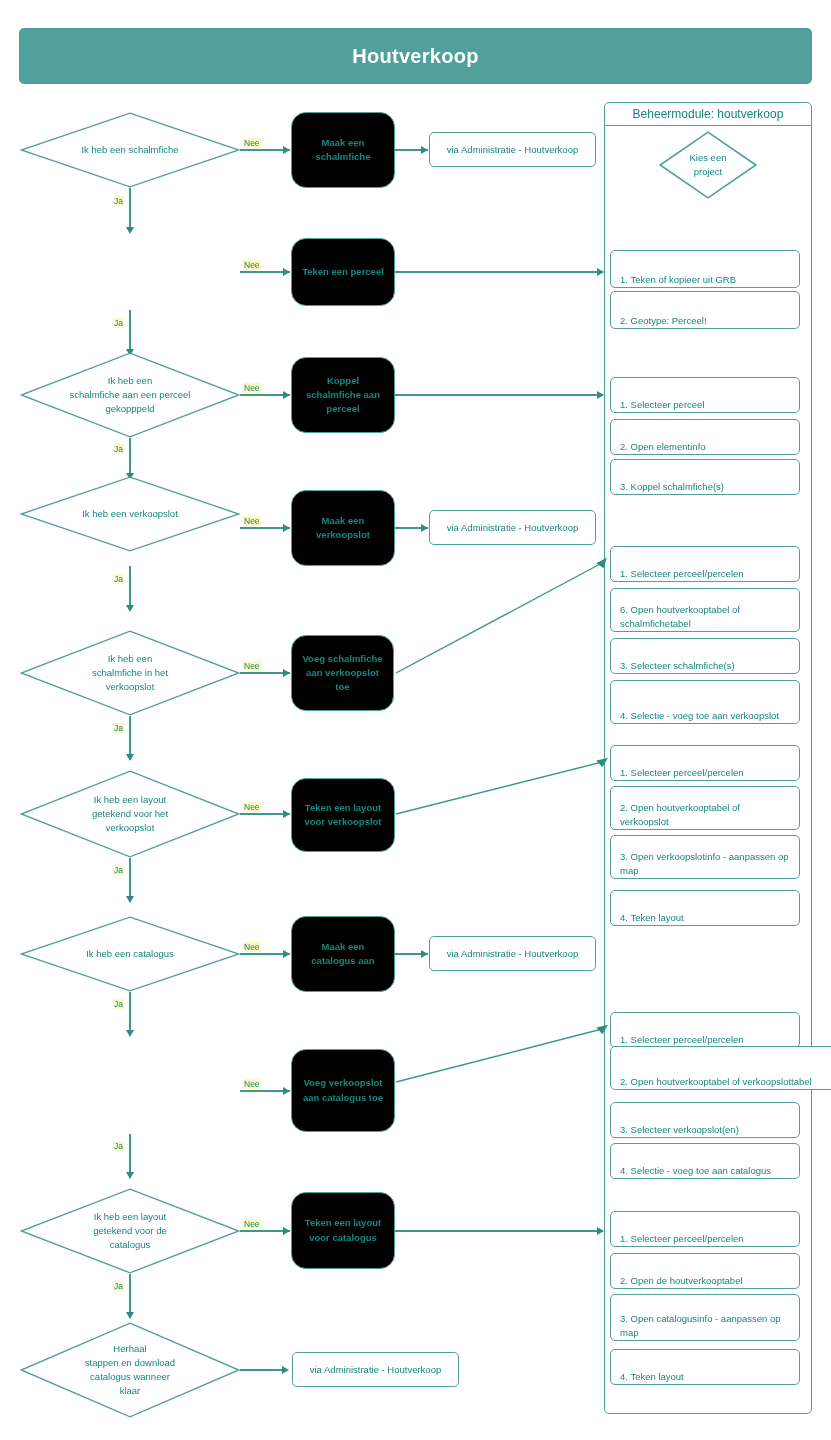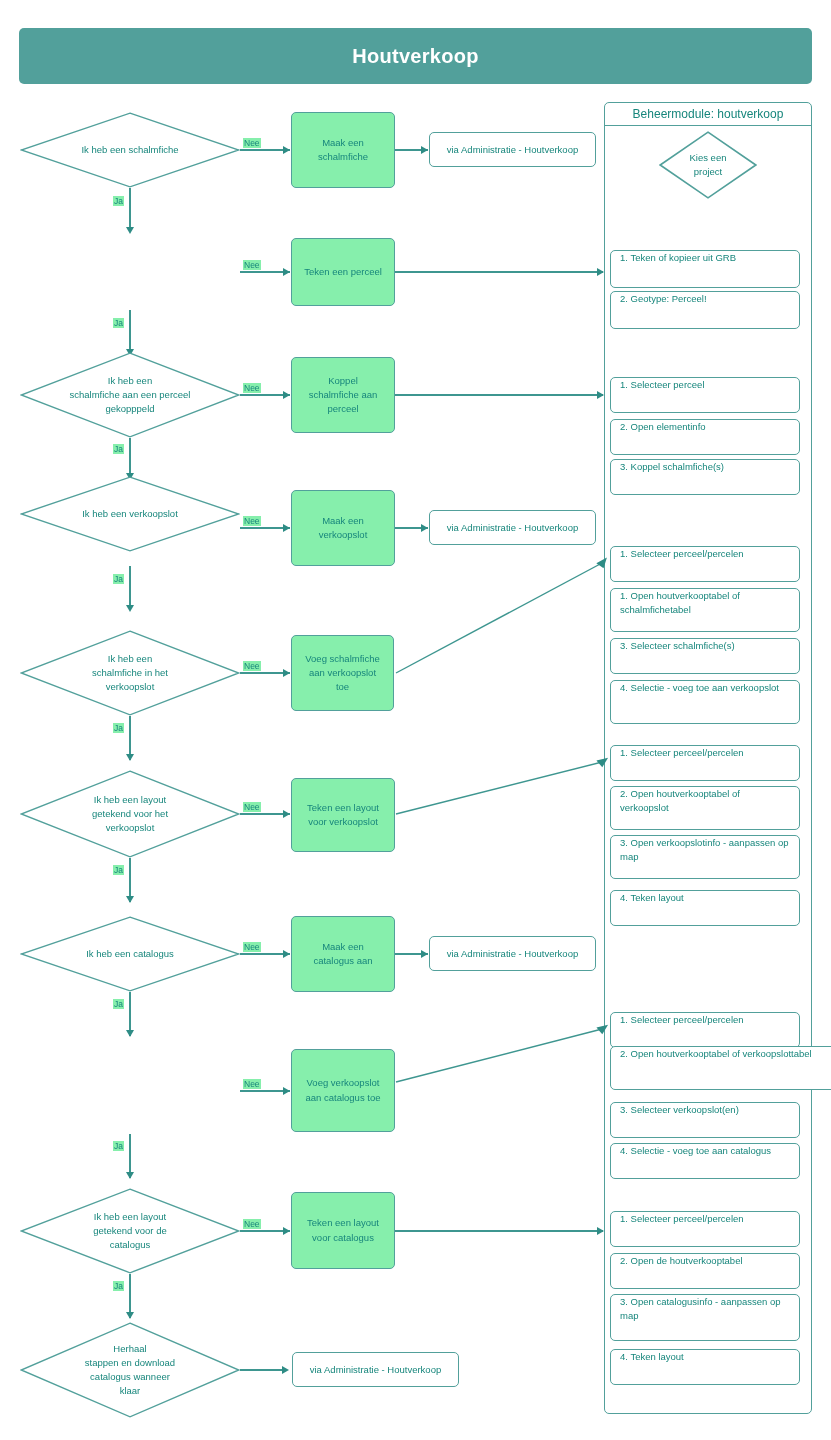--- a/index.html
+++ b/index.html
@@ -44,28 +44,29 @@
     position:absolute;
     left:0;top:0;width:100%;height:100%;
     pointer-events:none;
   }
   .diamond .dlabel{position:relative;z-index:2;}
 
   .pbox{
     position:absolute;
     box-sizing:border-box;
     border:1.4px solid #52A09B;
-    border-radius:5px;
-    background:#86efac;
+    border-radius:15px;
+    background:#000000;
     display:flex;align-items:center;justify-content:center;
     text-align:center;
     color:#17867C;
     font-size:9.5px;
     line-height:1.5;
     padding:0 8px;
+    font-weight:bold;
   }
 
   .nbox{
     position:absolute;
     box-sizing:border-box;
     border:1.4px solid #52A09B;
     border-radius:5px;
     background:#ffffff;
     display:flex;align-items:center;justify-content:center;
     text-align:center;
@@ -94,21 +95,21 @@
     display:flex;align-items:center;justify-content:center;
     color:#17867C;
     font-size:12px;
   }
   .sbox{
     position:absolute;
     box-sizing:border-box;
     border:1.4px solid #52A09B;
     border-radius:5px;
     background:#ffffff;
-    display:flex;align-items:flex-start;
+    display:flex;align-items:flex-end;
     text-align:left;
     color:#17867C;
     font-size:9.5px;
     line-height:1.45;
     padding:0 9px;
   }
 
   
   .hline{
     position:absolute;
@@ -131,21 +132,21 @@
     position:absolute;
     width:0;height:0;
     border-left:4.5px solid transparent;
     border-right:4.5px solid transparent;
     border-top:7px solid #2E8C85;
   }
   .elabel{
     position:absolute;
     color:#17867C;
     font-size:8.5px;
-    background:#86efac;
+    background:#fef9c3;
     padding:0 1px;
     white-space:nowrap;
   }
   .diag{
     position:absolute;
     left:0;top:0;
     width:831px;height:1440px;
     pointer-events:none;
   }
 </style>
@@ -281,21 +282,21 @@
     <span><span>Voeg schalmfiche</span><br><span>aan verkoopslot</span><br><span>toe</span></span>
   </div>
   <div class="vline" style="left:129.3px;top:716px;height:44px;"></div>
   <div class="elabel" style="left:113px;top:723px;">Ja</div>
   <div class="arrowD" style="left:125.5px;top:754px;"></div>
 
   <div class="sbox" style="left:610px;top:546px;width:190px;height:36px;">
     <span>1.  Selecteer perceel/percelen</span>
   </div>
   <div class="sbox" style="left:610px;top:588px;width:190px;height:44px;">
-    <span>1. Open houtverkooptabel of schalmfichetabel</span>
+    <span>6. Open houtverkooptabel of schalmfichetabel</span>
   </div>
   <div class="sbox" style="left:610px;top:638px;width:190px;height:36px;">
     <span>3. Selecteer schalmfiche(s)</span>
   </div>
   <div class="sbox" style="left:610px;top:680px;width:190px;height:44px;">
     <span>4.  Selectie - voeg toe aan verkoopslot</span>
   </div>
 
   <div class="diamond" style="left:20px;top:770px;width:220px;height:88px;">
     <svg class="dshape" viewBox="0 0 220 88" preserveAspectRatio="none">

